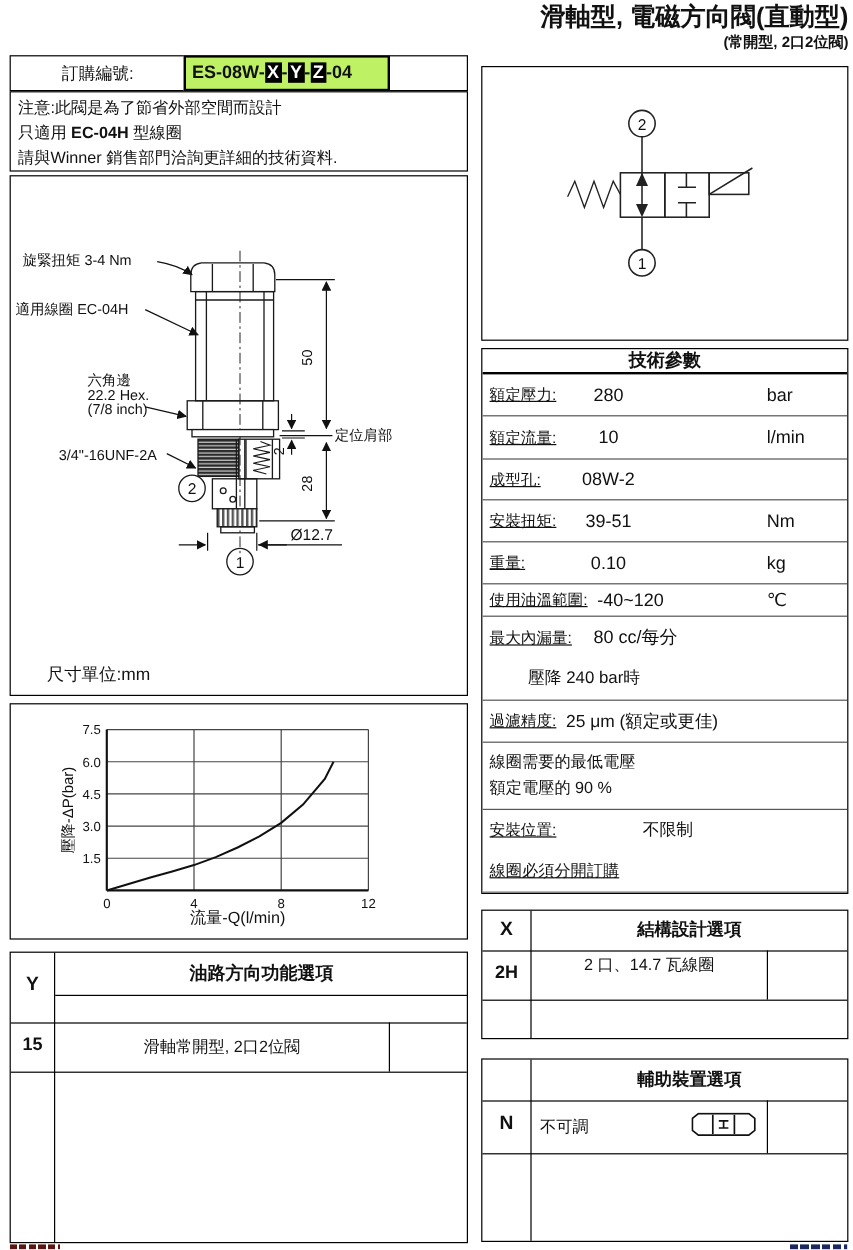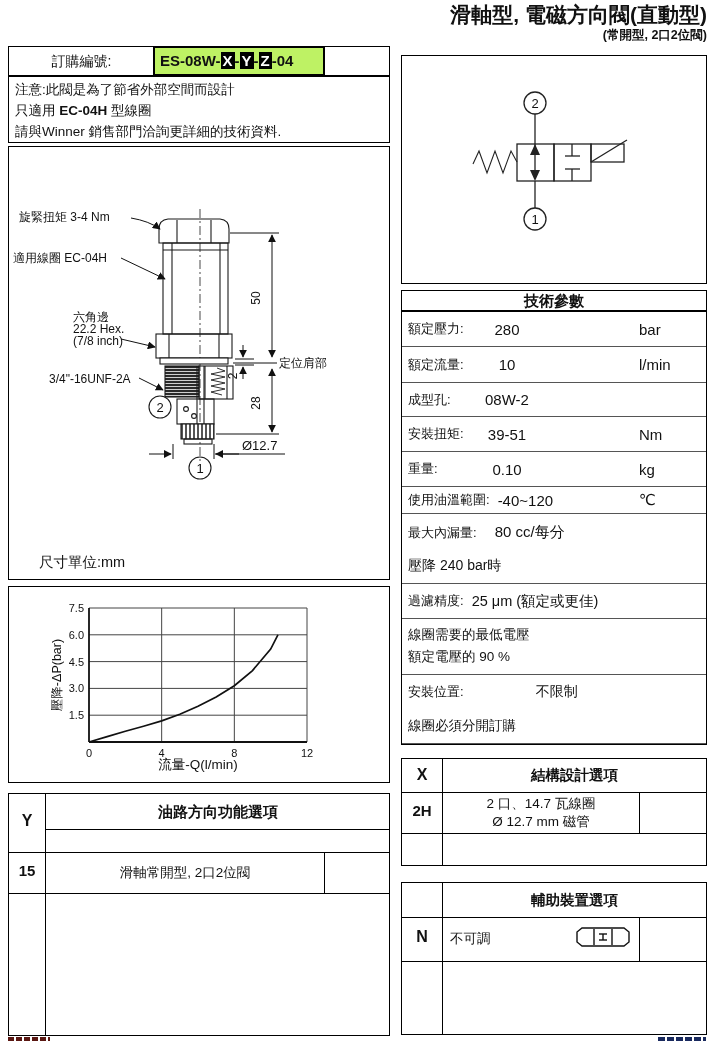--- a/index.html
+++ b/index.html
@@ -23,21 +23,21 @@
   .b{font-weight:bold;}
   
   .unit-note{position:absolute;left:6px;top:406px;font-size:14.5px;margin-left:24px;}
   
   .tech-box{overflow:hidden;}
   .t-header{height:21px;border-bottom:2px solid #000;text-align:center;font-weight:bold;
             font-size:15px;line-height:19px;box-sizing:border-box;}
   .trow{position:relative;border-bottom:1px solid #555;box-sizing:border-box;
         display:flex;align-items:center;}
   .trow.last{border-bottom:none;}
-  .tl{margin-left:6px;font-size:13px;}
+  .tl{margin-left:6px;font-size:13px;text-decoration:underline;}
   .tv{position:absolute;left:40px;width:130px;text-align:center;font-size:15px;}
   .tv-inline{margin-left:8px;font-size:15px;}
   .tu{position:absolute;left:237px;font-size:15px;}
   .tstack{display:block;padding:7px 0 0 6px;}
   .tline{font-size:13.5px;line-height:22px;display:block;}
   
   .opt-keycell{position:absolute;left:0;width:36px;text-align:center;font-weight:bold;}
   .hline{position:absolute;left:0;border-top:1px solid #000;height:0;}
   .vline{position:absolute;border-left:1px solid #000;width:0;}
   .opt-header{position:absolute;text-align:center;font-weight:bold;font-size:14.5px;}
@@ -244,21 +244,21 @@
     <span class="tu">kg</span>
   </div>
   <div class="trow" style="height:27px">
     <span class="tl">使用油溫範圍:</span>
     <span class="tv-inline">-40~120</span>
     <span class="tu">℃</span>
   </div>
   <div class="trow" style="height:70px">
     <span class="tstack" style="align-self:flex-start;">
       <span class="tline"><span class="tl" style="margin-left:0">最大內漏量:</span><span class="tv-inline" style="margin-left:18px">80 cc/每分</span></span>
-      <span class="tline" style="margin-top:10px;font-size:14px;">壓降 240 bar時</span>
+      <span class="tline" style="margin-top:10px;font-size:14px;margin-left:32px;">壓降 240 bar時</span>
     </span>
   </div>
   <div class="trow" style="height:35px">
     <span class="tl">過濾精度:</span>
     <span class="tv-inline" style="font-size:14.5px">25 μm (額定或更佳)</span>
   </div>
   <div class="trow" style="height:56px">
     <span class="tstack" style="align-self:flex-start;padding-top:5px;">
       <span class="tline">線圈需要的最低電壓</span>
       <span class="tline">額定電壓的 90 %</span>
@@ -285,21 +285,20 @@
 </div>
 
 <div class="box" style="left:401px;top:758px;width:306px;height:108px;">
   <div class="vline" style="left:40px;top:0;height:106px;"></div>
   <div class="opt-keycell" style="top:7px;width:40px;font-size:16px;">X</div>
   <div class="opt-header" style="left:41px;top:0;width:263px;height:33px;line-height:33px;">結構設計選項</div>
   <div class="hline" style="top:33px;width:304px;"></div>
   <div class="opt-keycell" style="top:43px;width:40px;font-size:15px;">2H</div>
   <div class="opt-desc" style="left:41px;top:36px;width:196px;line-height:18px;">
     <div>2 口、14.7 瓦線圈</div>
-    <div>Ø 12.7 mm 磁管</div>
   </div>
   <div class="vline" style="left:237px;top:33px;height:41px;"></div>
   <div class="hline" style="top:74px;width:304px;"></div>
 </div>
 
 <div class="box" style="left:401px;top:882px;width:306px;height:153px;">
   <div class="vline" style="left:40px;top:0;height:151px;"></div>
   <div class="opt-header" style="left:41px;top:0;width:263px;height:34px;line-height:34px;">輔助裝置選項</div>
   <div class="hline" style="top:34px;width:304px;"></div>
   <div class="opt-keycell" style="top:45px;width:40px;font-size:16px;">N</div>

